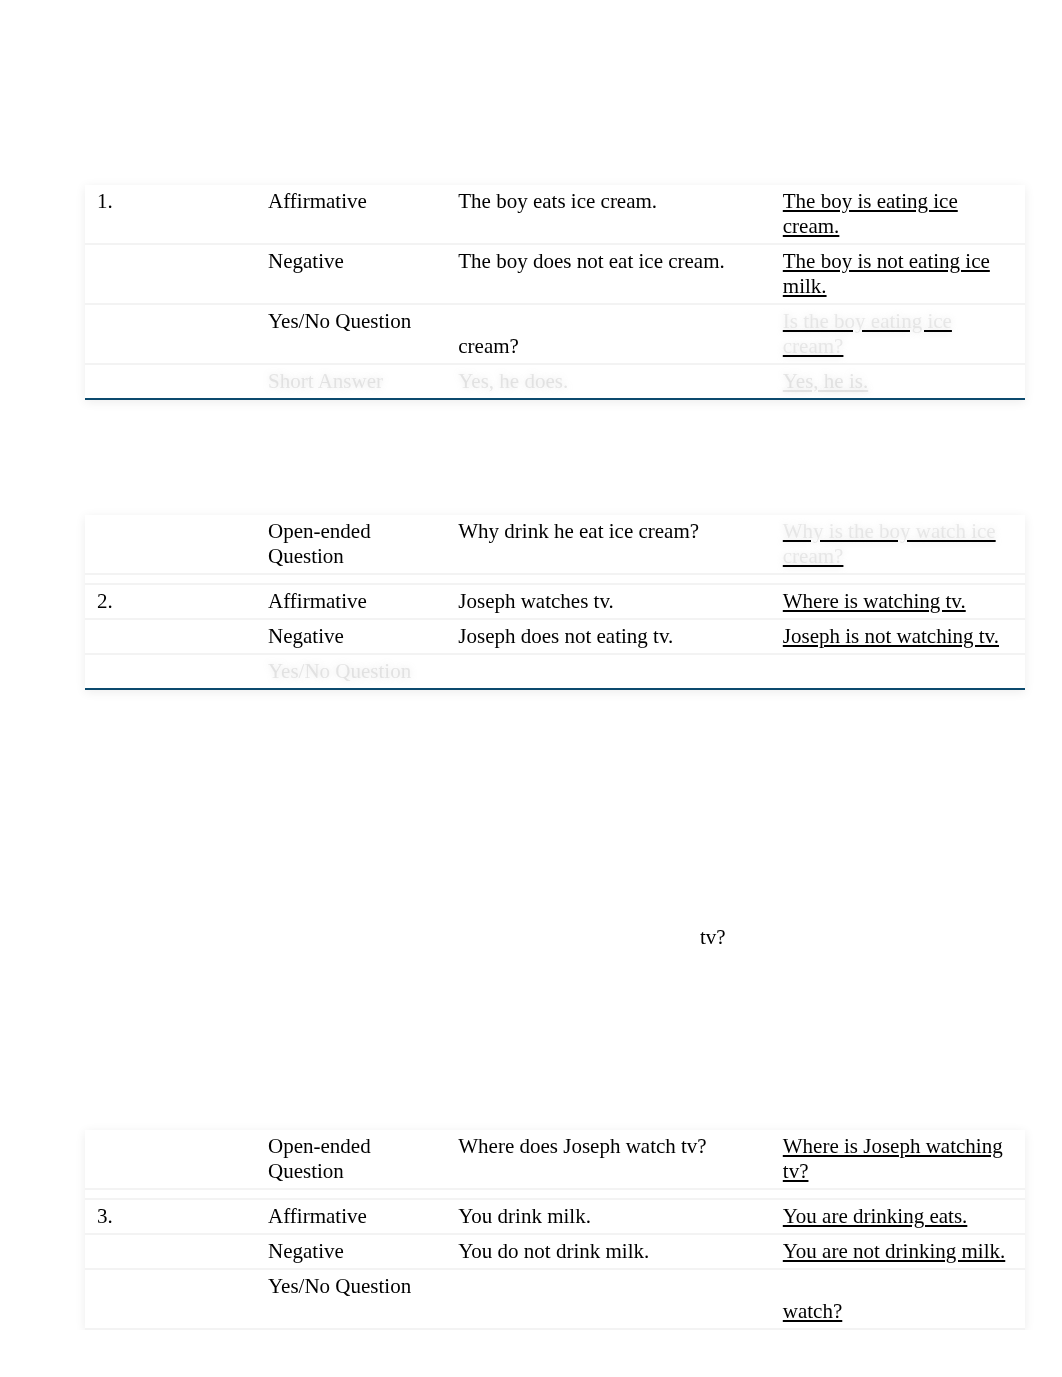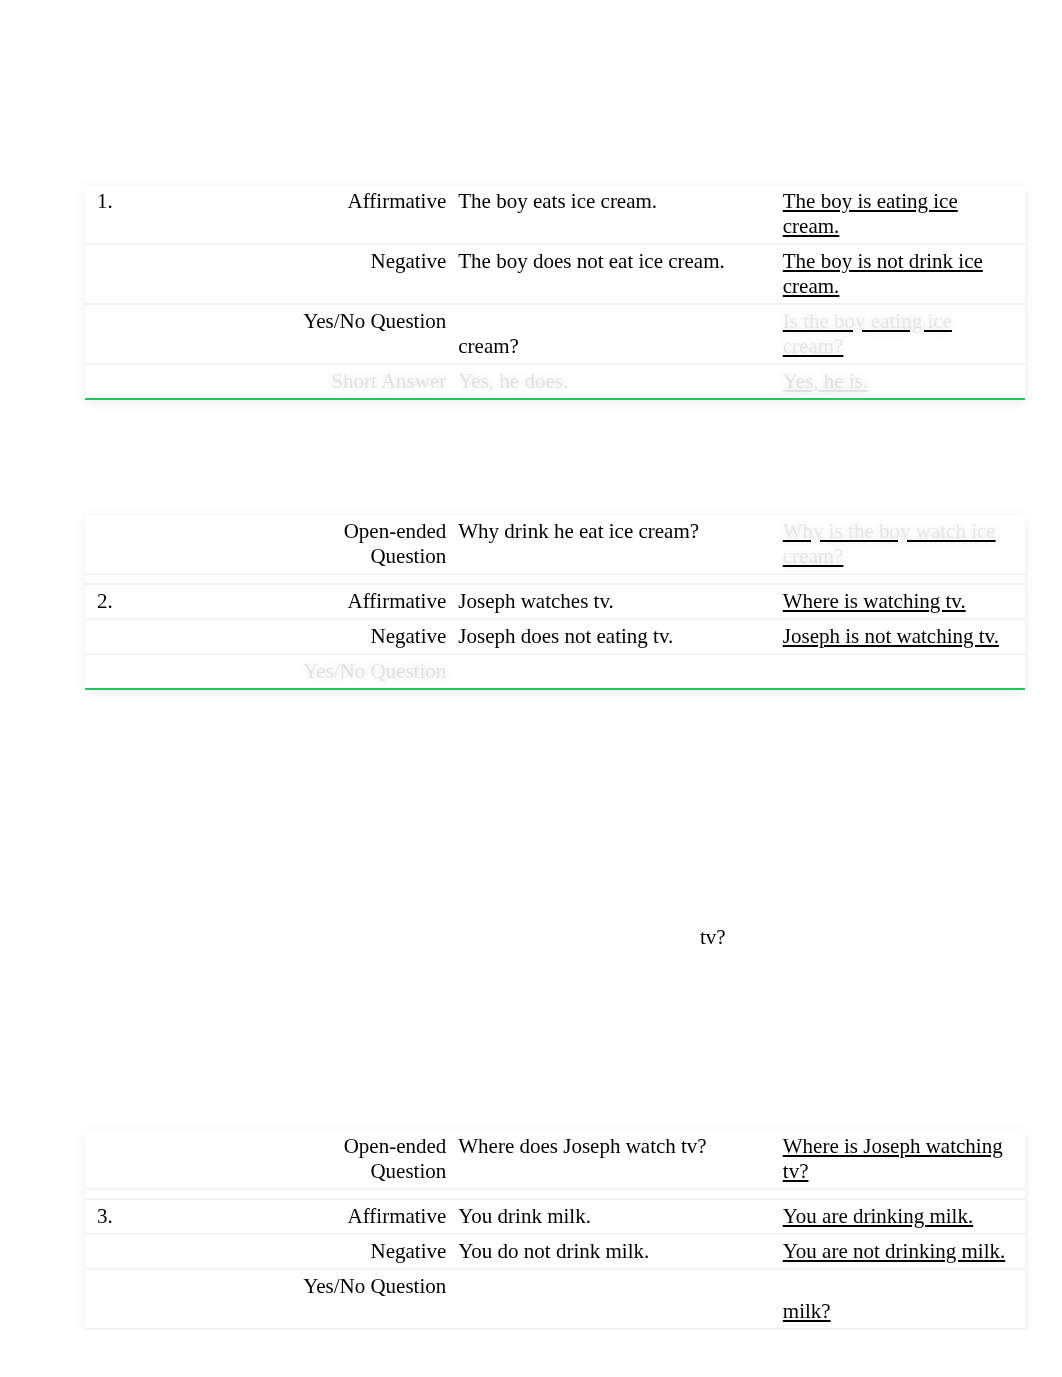--- a/index.html
+++ b/index.html
@@ -35,21 +35,20 @@
       background: #fff;
       border-bottom: 2px solid #f3f3f3;
     }
 
     .col-num {
       width: 160px;
       padding-left: 12px !important;
     }
     .col-type {
       width: 170px;
-      text-align: right;
     }
     .col-a {
       width: 290px;
     }
     .col-b {
       width: 220px;
       text-decoration: underline;
     }
 
     .gap-small {
@@ -70,21 +69,21 @@
     .floating-tv span {
       position: absolute;
       left: 700px;
       top: 0;
     }
 
     
     .hidden-row td {
       color: rgba(150,150,150,0.22);
       text-shadow: 0 0 6px rgba(180,180,180,0.35);
-      border-bottom: 2px solid #22c55e;
+      border-bottom: 2px solid #0c4a6e;
     }
 
     .empty-spacer td {
       height: 8px;
       border-bottom: 2px solid #f3f3f3;
     }
 
   </style>
 </head>
 <body>
@@ -96,21 +95,21 @@
         <tr>
       <td class="col-num">1.</td>
       <td class="col-type">Affirmative</td>
       <td class="col-a">The boy eats ice cream.</td>
       <td class="col-b">The boy is eating ice cream.</td>
     </tr>
     <tr>
       <td class="col-num"></td>
       <td class="col-type">Negative</td>
       <td class="col-a">The boy does not eat ice cream.</td>
-      <td class="col-b">The boy is not drink ice cream.</td>
+      <td class="col-b">The boy is not eating ice milk.</td>
     </tr>
     <tr>
       <td class="col-num"></td>
       <td class="col-type">Yes/No Question</td>
       <td class="col-a"><br><span>cream?</span></td>
       <td class="col-b"><span style="color:rgba(150,150,150,0.18);text-shadow:0 0 6px rgba(180,180,180,0.3);">Is the boy eating ice cream?</span></td>
     </tr>
     <tr class="hidden-row">
       <td class="col-num"></td>
       <td class="col-type">Short Answer</td>
@@ -176,30 +175,30 @@
     <tr class="empty-spacer">
           <td></td>
           <td></td>
           <td></td>
           <td></td>
         </tr>
     <tr>
       <td class="col-num">3.</td>
       <td class="col-type">Affirmative</td>
       <td class="col-a">You drink milk.</td>
-      <td class="col-b">You are drinking milk.</td>
+      <td class="col-b">You are drinking eats.</td>
     </tr>
     <tr>
       <td class="col-num"></td>
       <td class="col-type">Negative</td>
       <td class="col-a">You do not drink milk.</td>
       <td class="col-b">You are not drinking milk.</td>
     </tr>
     <tr>
       <td class="col-num"></td>
       <td class="col-type">Yes/No Question</td>
       <td class="col-a"></td>
-      <td class="col-b"><br><span>milk?</span></td>
+      <td class="col-b"><br><span>watch?</span></td>
     </tr>
   </tbody>
     </table>
 
 </div>
 
 </body></html>

